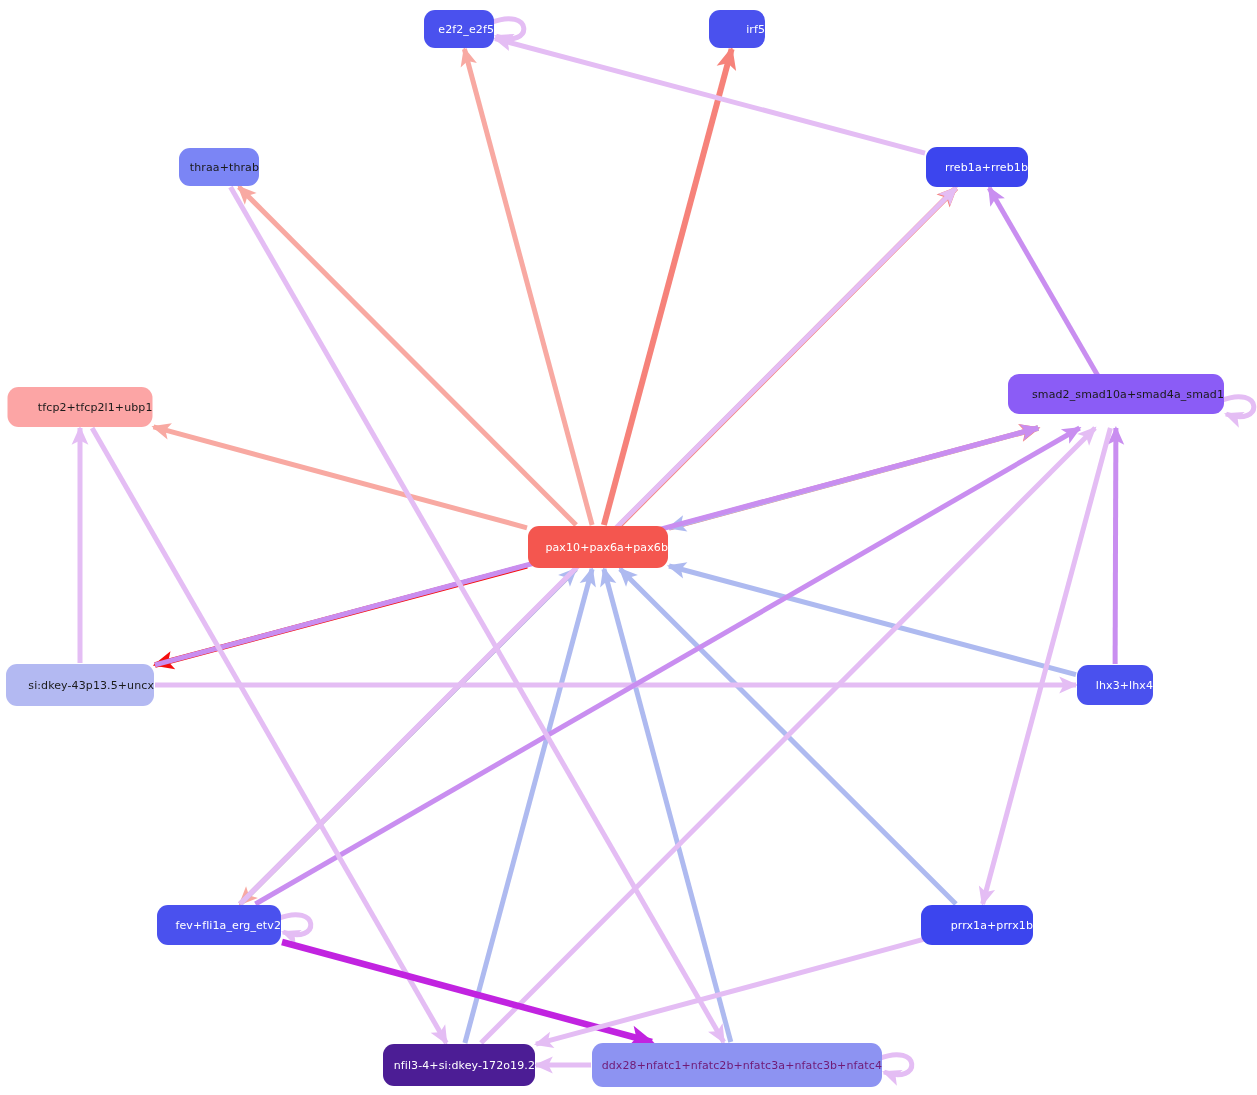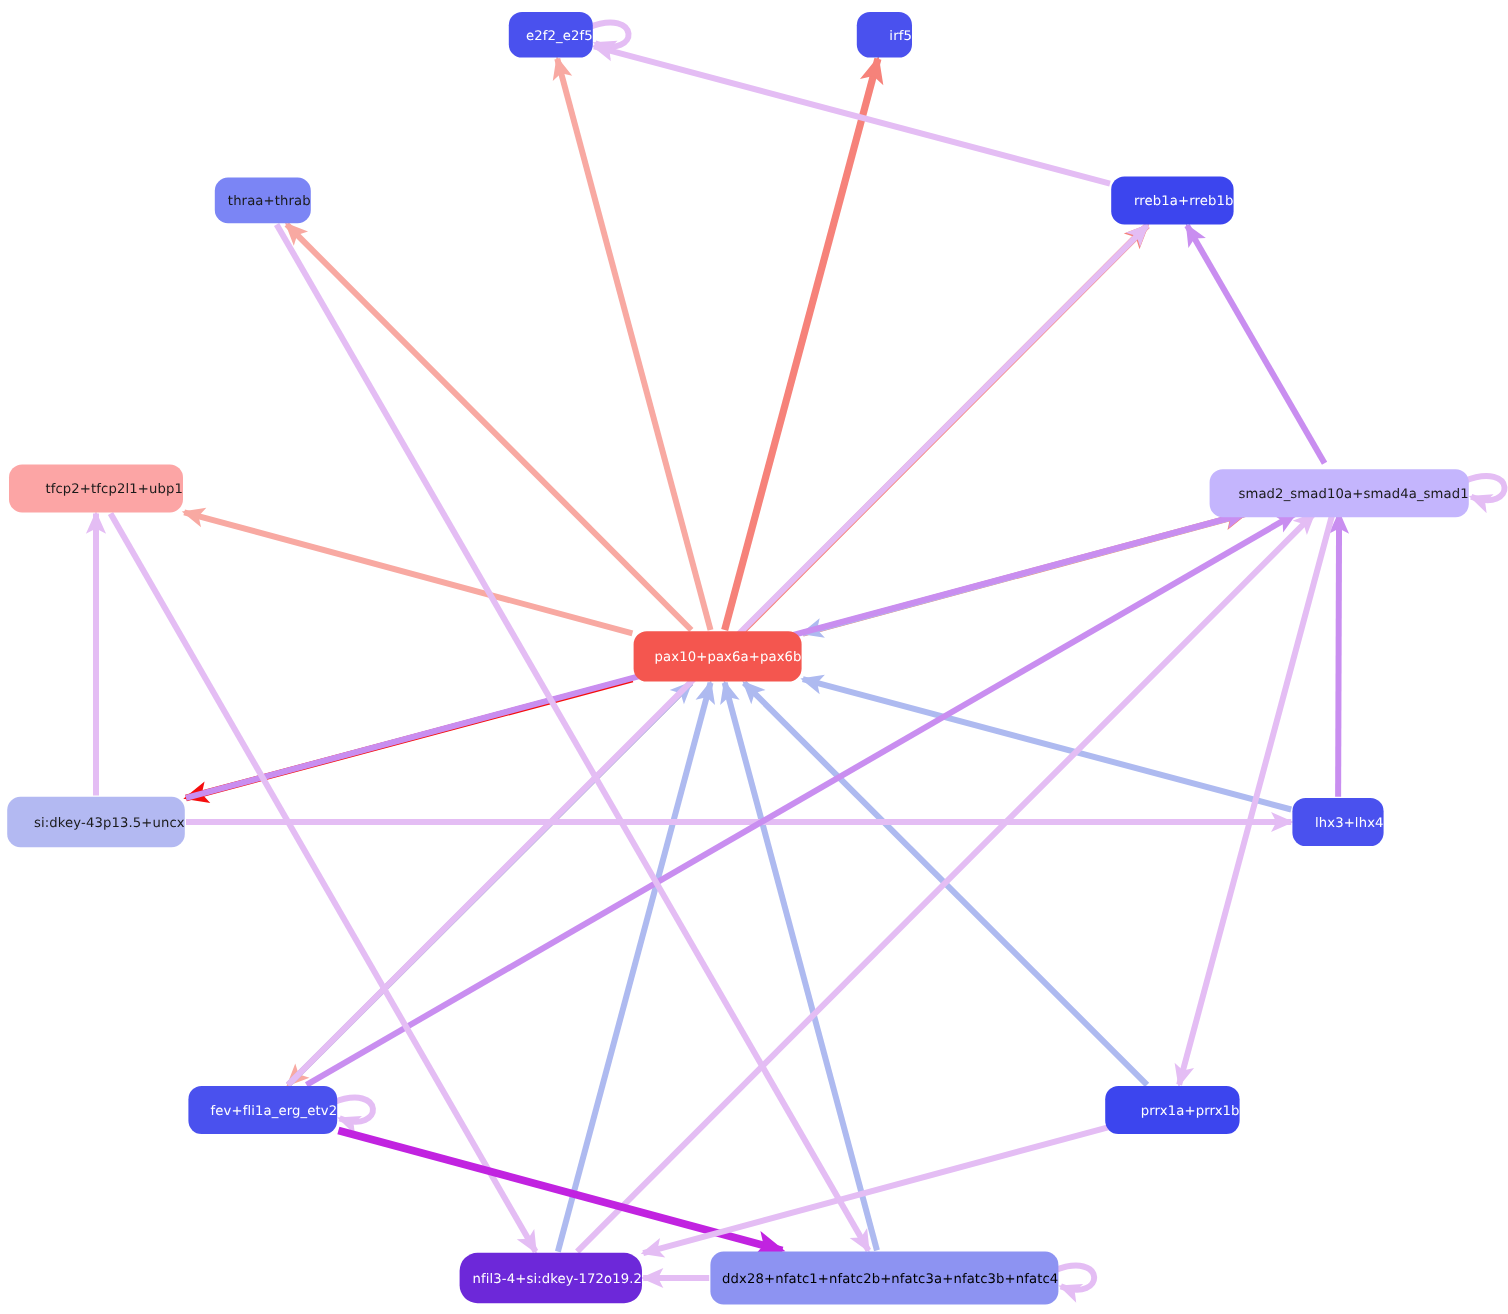--- a/index.html
+++ b/index.html
@@ -107,50 +107,50 @@
       <line x1="92.1" y1="428.0" x2="446.3" y2="1043.0" stroke="#e4bdf4" stroke-width="5" stroke-linecap="butt" marker-end="url(#me4bdf4)"></line>
       <line x1="282.0" y1="942.0" x2="651.9" y2="1042.0" stroke="#c123e0" stroke-width="6.5" stroke-linecap="butt" marker-end="url(#mc123e0)"></line>
       <line x1="591.0" y1="1065.0" x2="536.0" y2="1065.0" stroke="#e4bdf4" stroke-width="5" stroke-linecap="butt" marker-end="url(#me4bdf4)"></line>
       <line x1="928.0" y1="938.2" x2="536.0" y2="1044.2" stroke="#e4bdf4" stroke-width="5" stroke-linecap="butt" marker-end="url(#me4bdf4)"></line>
       <line x1="230.5" y1="187.0" x2="723.7" y2="1042.0" stroke="#e4bdf4" stroke-width="5" stroke-linecap="butt" marker-end="url(#me4bdf4)"></line>
     </svg>
   <div id="node-layer">
       <div class="node" style="left: 459px; top: 29px; width: 70px; height: 38px; background: rgb(74, 81, 238); color: rgb(255, 255, 255);">
         <span class="node-label">e2f2_e2f5</span>
       </div>
-      <div class="node" style="left: 737px; top: 29px; width: 46px; height: 38px; background: rgb(74, 81, 238); color: rgb(255, 255, 255);">
+      <div class="node" style="left: 737px; top: 29px; width: 56px; height: 38px; background: rgb(74, 81, 238); color: rgb(255, 255, 255);">
         <span class="node-label">irf5</span>
       </div>
       <div class="node" style="left: 219px; top: 167px; width: 80px; height: 38px; background: rgb(123, 133, 245); color: rgb(26, 26, 26); padding-left: 21px;">
         <span class="node-label">thraa+thrab</span>
       </div>
       <div class="node" style="left: 977px; top: 167px; width: 102px; height: 40px; background: rgb(60, 69, 238); color: rgb(255, 255, 255);">
         <span class="node-label">rreb1a+rreb1b</span>
       </div>
       <div class="node" style="left: 80px; top: 407px; width: 145px; height: 40px; background: #fca5a5; color: rgb(26, 26, 26);">
         <span class="node-label">tfcp2+tfcp2l1+ubp1</span>
       </div>
-      <div class="node" style="left: 1116px; top: 411px; width: 216px; height: 40px; background: #c4b5fd; color: rgb(26, 26, 26);">
+      <div class="node" style="left: 1116px; top: 394px; width: 216px; height: 40px; background: #8b5cf6; color: rgb(26, 26, 26);">
         <span class="node-label">smad2_smad10a+smad4a_smad1</span>
       </div>
       <div class="node" style="left: 598px; top: 547px; width: 140px; height: 42px; background: rgb(244, 86, 79); color: rgb(255, 255, 255);">
         <span class="node-label">pax10+pax6a+pax6b</span>
       </div>
       <div class="node" style="left: 80px; top: 685px; width: 148px; height: 42px; background: rgb(179, 185, 242); color: rgb(26, 26, 26);">
         <span class="node-label">si:dkey-43p13.5+uncx</span>
       </div>
       <div class="node" style="left: 1115px; top: 685px; width: 76px; height: 40px; background: rgb(74, 81, 238); color: rgb(255, 255, 255);">
         <span class="node-label">lhx3+lhx4</span>
       </div>
       <div class="node" style="left: 219px; top: 925px; width: 124px; height: 40px; background: rgb(74, 81, 238); color: rgb(255, 255, 255);">
         <span class="node-label">fev+fli1a_erg_etv2</span>
       </div>
       <div class="node" style="left: 977px; top: 925px; width: 112px; height: 40px; background: rgb(60, 69, 238); color: rgb(255, 255, 255);">
         <span class="node-label">prrx1a+prrx1b</span>
       </div>
-      <div class="node" style="left: 459px; top: 1065px; width: 152px; height: 42px; background: #6d28d9; color: rgb(255, 255, 255); border-radius: 15px;">
+      <div class="node" style="left: 459px; top: 1065px; width: 152px; height: 42px; background: #4c1d95; color: rgb(255, 255, 255);">
         <span class="node-label">nfil3-4+si:dkey-172o19.2</span>
       </div>
-      <div class="node" style="left: 737px; top: 1065px; width: 290px; height: 44px; background: rgb(141, 147, 242); color: #000000; padding-left: 29px;">
+      <div class="node" style="left: 737px; top: 1065px; width: 290px; height: 44px; background: rgb(141, 147, 242); color: #701a75; padding-left: 29px;">
         <span class="node-label">ddx28+nfatc1+nfatc2b+nfatc3a+nfatc3b+nfatc4</span>
       </div>
     </div>
 </div>
 
 </body></html>

